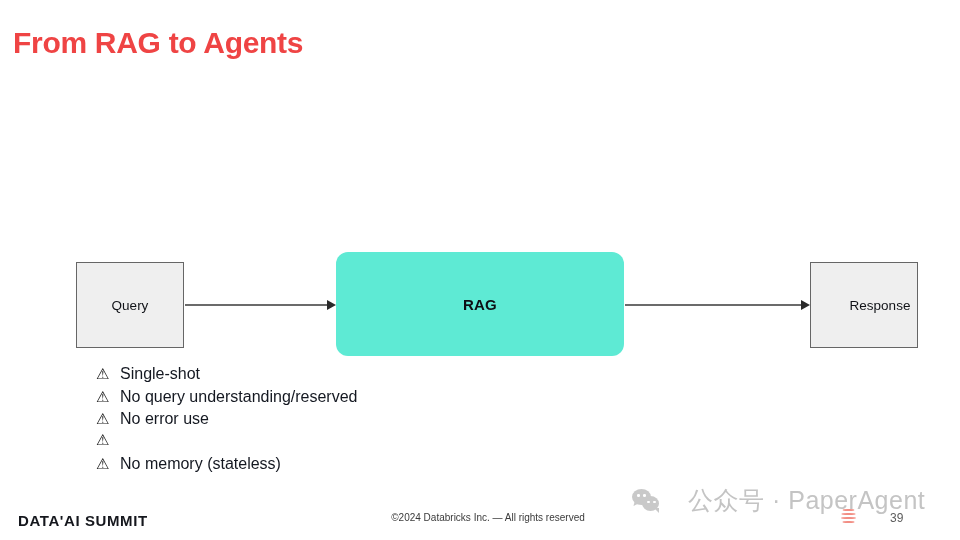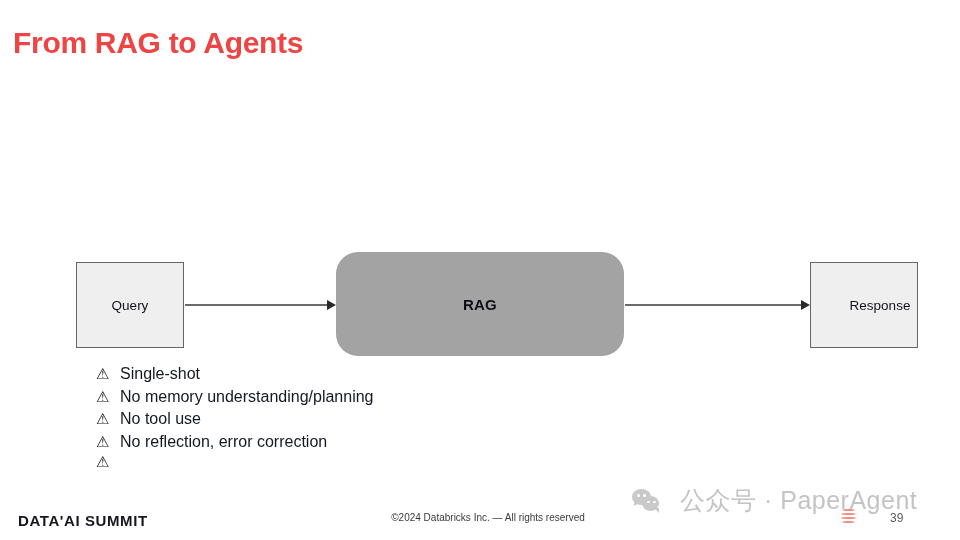--- a/index.html
+++ b/index.html
@@ -63,22 +63,22 @@
   }
 
   .node-query   { left: 76px;  top: 227px; width: 108px; height: 86px; }
   .node-response{ left: 810px; top: 227px; width: 108px; height: 86px; padding-left: 32px; }
 
   .node-rag {
     left: 336px;
     top: 217px;
     width: 288px;
     height: 104px;
-    background: #a3a3a3;
-    border-radius: 22px;
+    background: #5eead4;
+    border-radius: 12px;
     font-size: 15px;
     font-weight: bold;
     color: #0d0f14;
     letter-spacing: 0.2px;
   }
 
   .connector {
     position: absolute;
     height: 2px;
     background: #6b6b6b;
@@ -142,21 +142,21 @@
     color: #3b3b3b;
   }
 
   
   .watermark {
     position: absolute;
     left: 632px;
     top: 484px;
     display: flex;
     align-items: center;
-    gap: 18px;
+    gap: 26px;
   }
   .wechat-icon {
     position: relative;
     width: 30px;
     height: 24px;
     flex: 0 0 30px;
   }
   .wechat-icon .bub {
     position: absolute;
     background: #c9c9c9;
@@ -256,35 +256,35 @@
 
   <div class="bullets">
 
     <div class="bullet-row">
       <span class="warn-icon">⚠</span>
       <span class="bullet-text">Single-shot</span>
     </div>
 
     <div class="bullet-row">
       <span class="warn-icon">⚠</span>
-      <span class="bullet-text">No memory understanding/planning</span>
-    </div>
-
-    <div class="bullet-row">
-      <span class="warn-icon">⚠</span>
-      <span class="bullet-text">No tool use</span>
-    </div>
-
-    <div class="bullet-row">
-      <span class="warn-icon">⚠</span>
-      <span class="bullet-text">No reflection, error correction</span>
-    </div>
-
-    <div class="bullet-row">
-      <span class="warn-icon">⚠</span>
+      <span class="bullet-text">No query understanding/reserved</span>
+    </div>
+
+    <div class="bullet-row">
+      <span class="warn-icon">⚠</span>
+      <span class="bullet-text">No error use</span>
+    </div>
+
+    <div class="bullet-row">
+      <span class="warn-icon">⚠</span>
+    </div>
+
+    <div class="bullet-row">
+      <span class="warn-icon">⚠</span>
+      <span class="bullet-text">No memory (stateless)</span>
     </div>
   </div>
 
   <div class="logo-summit">DATA'AI SUMMIT</div>
 
   <div class="copyright">©2024 Databricks Inc. — All rights reserved</div>
 
   <div class="watermark">
     <span class="wechat-icon">
       <span class="bub bub-a"></span>

